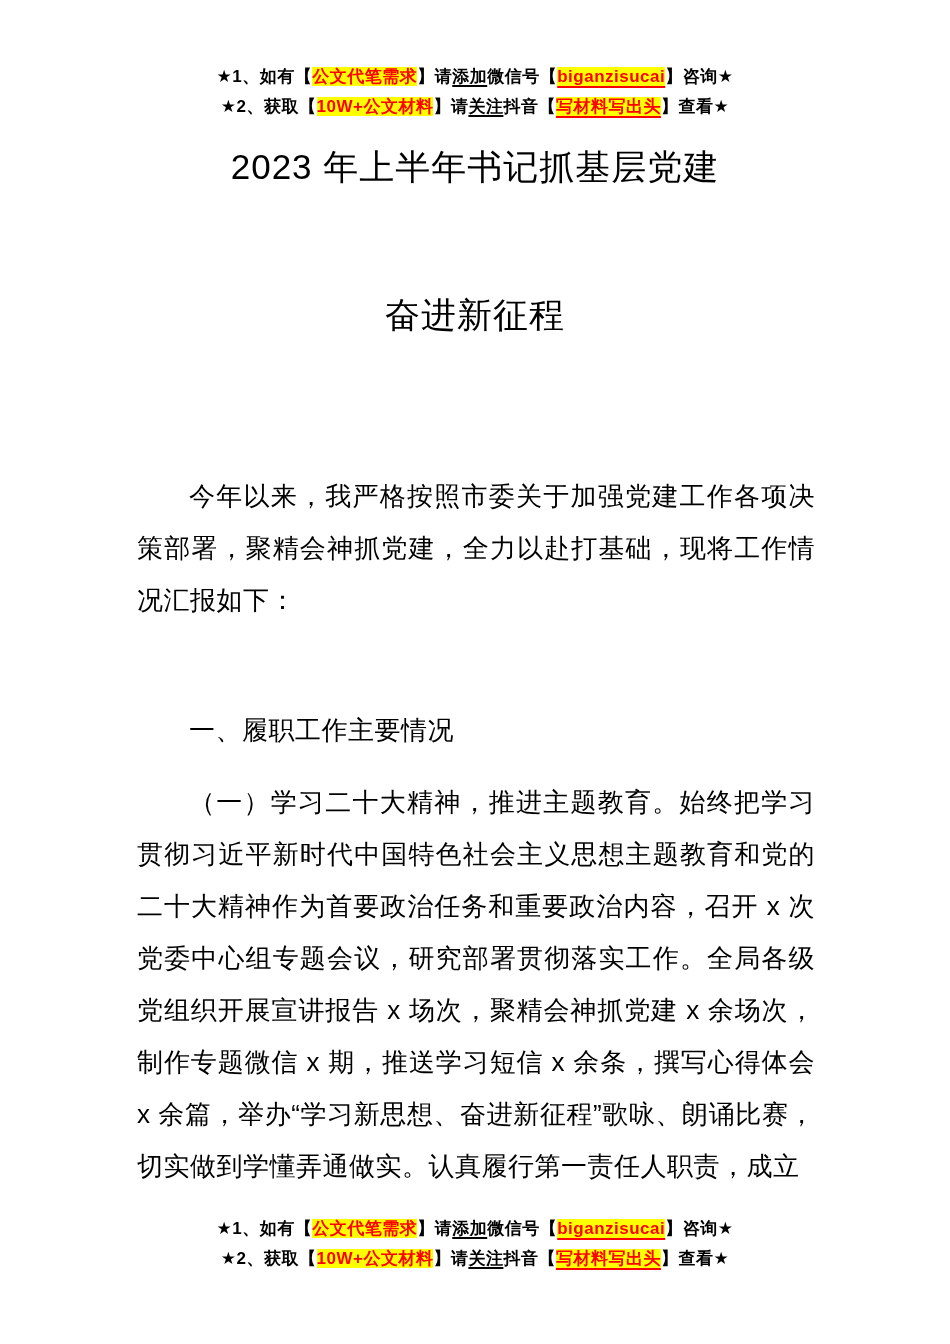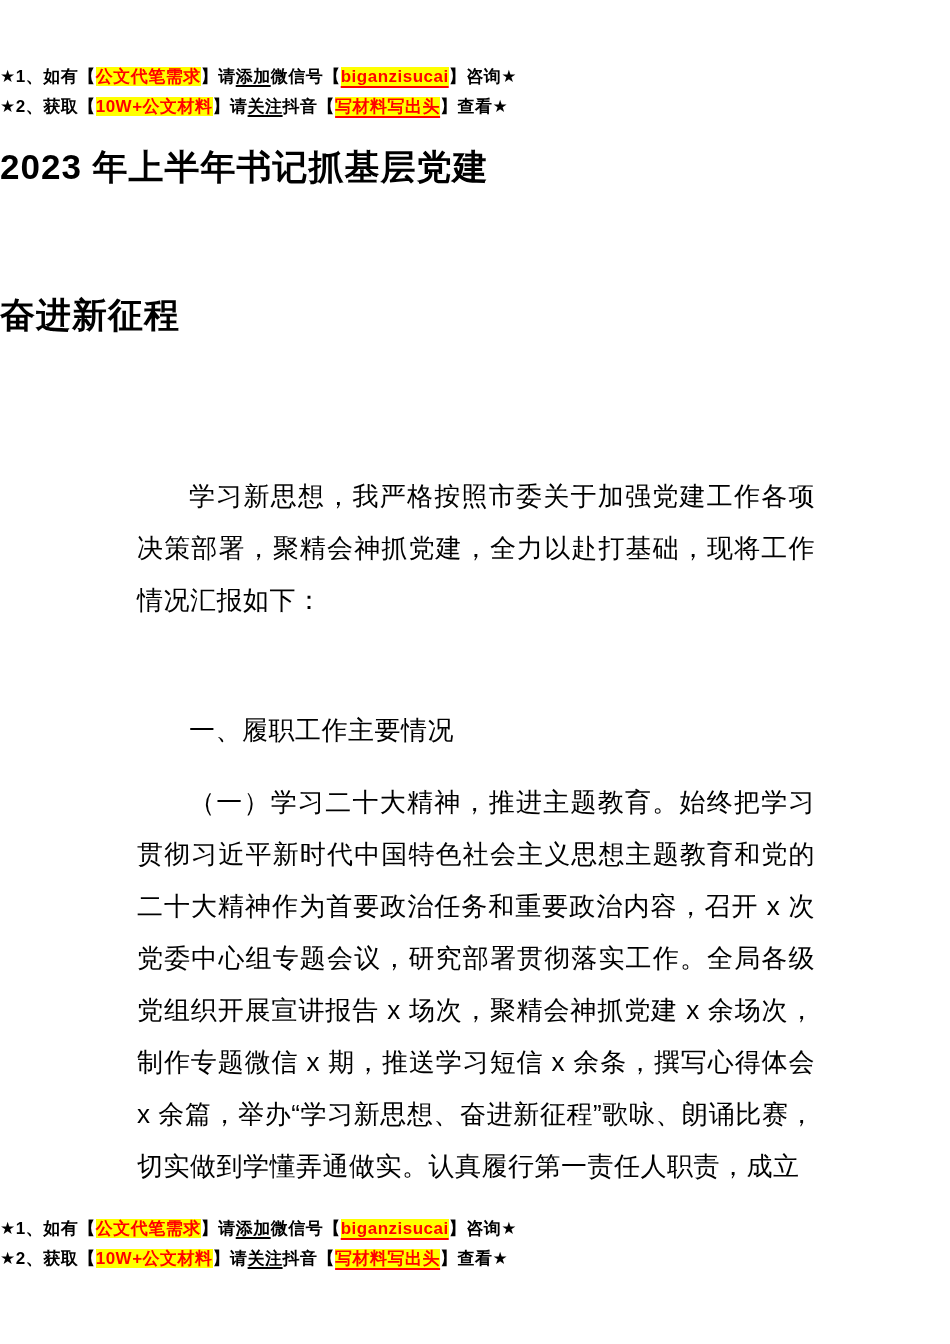--- a/index.html
+++ b/index.html
@@ -12,21 +12,21 @@
   .page {
     position: relative;
     width: 950px; height: 1344px;
     background: var(--page-bg, #ffffff);
     overflow: hidden;
   }
   
   .promo {
     position: absolute;
     left: 0; right: 0;
-    text-align: left;
+    text-align: center;
     font-weight: bold;
     font-size: 17px;
     line-height: 30px;
     letter-spacing: 0.5px;
     white-space: nowrap;
   }
   .promo-header { top: 62px; }
   .promo-footer { top: 1214px; }
   .hl {
     background: var(--hl-bg, #ffff00);
@@ -39,21 +39,22 @@
   }
   .ul-red {
     text-decoration: underline;
     text-decoration-thickness: 2px;
     text-underline-offset: 4px;
   }
   
   .doc-title {
     position: absolute;
     left: 0; right: 0;
-    font-weight: 700;
+    text-align: center;
+    font-weight: 400;
     font-size: 35px;
     line-height: 46px;
     letter-spacing: 1px;
   }
   .title-line-1 { top: 144px; }
   .title-line-2 { top: 292px; }
   
   .body-para {
     position: absolute;
     left: 137px;
@@ -79,21 +80,21 @@
       <span>★1、如有【</span><span class="hl">公文代笔需求</span><span>】请</span><span class="ul-black">添加</span><span>微信号【</span><span class="hl ul-red">biganzisucai</span><span>】咨询★</span>
     </div>
     <div>
       <span>★2、获取【</span><span class="hl">10W+公文材料</span><span>】请</span><span class="ul-black">关注</span><span>抖音【</span><span class="hl ul-red">写材料写出头</span><span>】查看★</span>
     </div>
   </div>
 
   <div class="doc-title title-line-1">2023 年上半年书记抓基层党建</div>
   <div class="doc-title title-line-2">奋进新征程</div>
 
-  <p class="body-para intro-para">学习新思想，我严格按照市委关于加强党建工作各项决策部署，聚精会神抓党建，全力以赴打基础，现将工作情况汇报如下：</p>
+  <p class="body-para intro-para">今年以来，我严格按照市委关于加强党建工作各项决策部署，聚精会神抓党建，全力以赴打基础，现将工作情况汇报如下：</p>
   <p class="body-para section-head">一、履职工作主要情况</p>
   <p class="body-para main-para">（一）学习二十大精神，推进主题教育。始终把学习贯彻习近平新时代中国特色社会主义思想主题教育和党的二十大精神作为首要政治任务和重要政治内容，召开 x 次党委中心组专题会议，研究部署贯彻落实工作。全局各级党组织开展宣讲报告 x 场次，聚精会神抓党建 x 余场次，制作专题微信 x 期，推送学习短信 x 余条，撰写心得体会 x 余篇，举办“学习新思想、奋进新征程”歌咏、朗诵比赛，切实做到学懂弄通做实。认真履行第一责任人职责，成立</p>
 
   <div class="promo promo-footer">
     <div>
       <span>★1、如有【</span><span class="hl">公文代笔需求</span><span>】请</span><span class="ul-black">添加</span><span>微信号【</span><span class="hl ul-red">biganzisucai</span><span>】咨询★</span>
     </div>
     <div>
       <span>★2、获取【</span><span class="hl">10W+公文材料</span><span>】请</span><span class="ul-black">关注</span><span>抖音【</span><span class="hl ul-red">写材料写出头</span><span>】查看★</span>
     </div>

